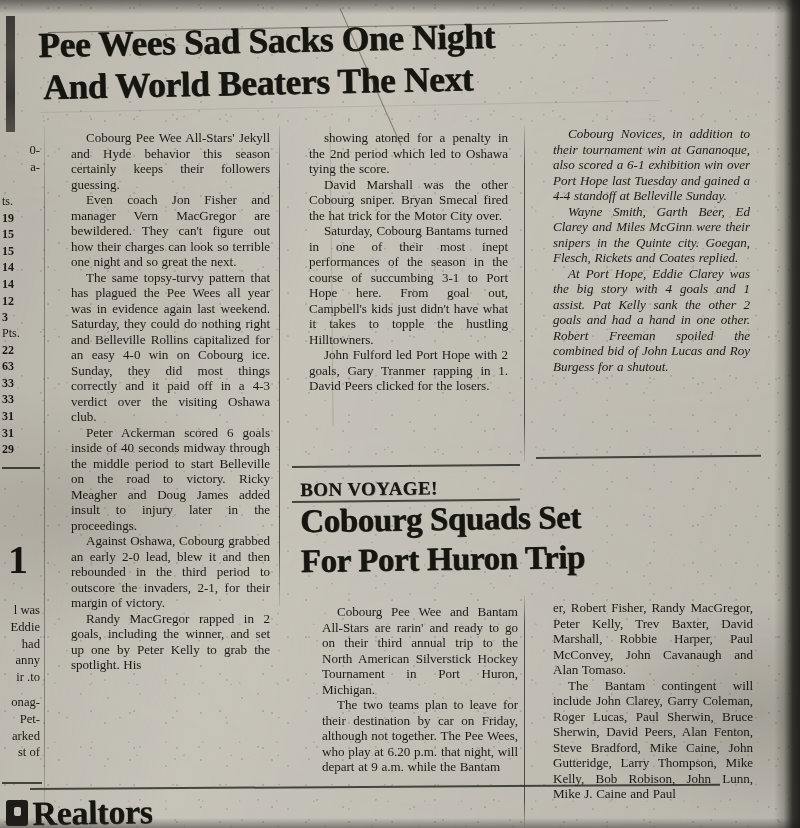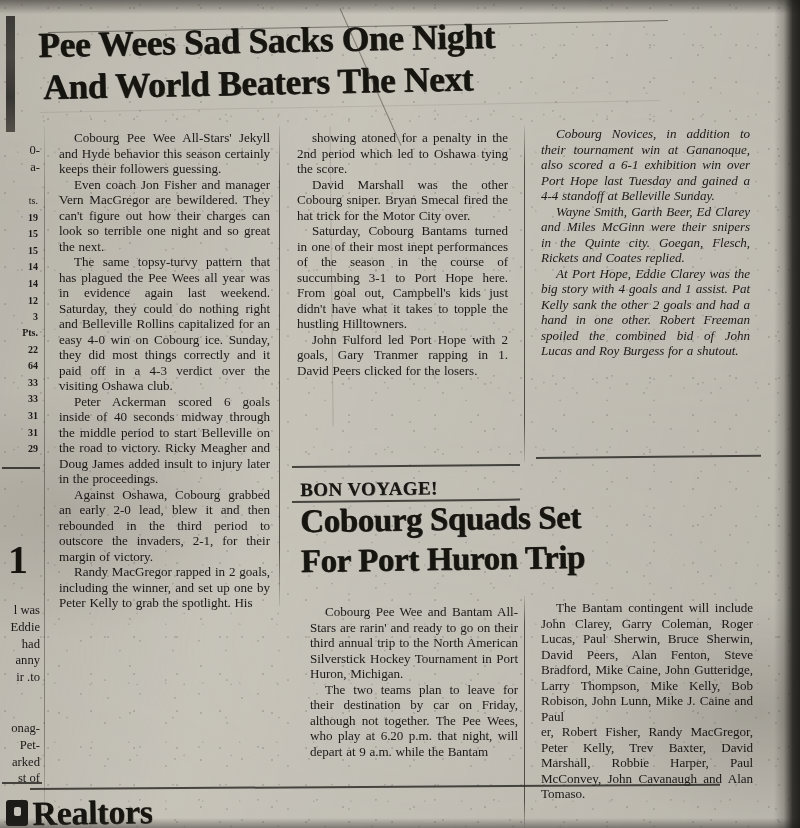--- a/index.html
+++ b/index.html
@@ -83,21 +83,21 @@
     font-family: "Liberation Serif", serif;
     font-size: 13.1px;
     line-height: 15.5px;
     color: #1c1a18;
     text-align: justify;
     -webkit-hyphens: none;
     hyphens: none;
     word-spacing: .5px;
   }
   .body-col p {
-    margin: 0 0 0 4px;
+    margin: 0 0 0 16px;
     text-indent: 15px;
   }
   .tight { letter-spacing: -0.05px; }
 
   .hl-main {
     position: absolute;
     font-family: "Liberation Serif", serif;
     font-weight: bold;
     color: #17150f;
     letter-spacing: -0.4px;
@@ -158,25 +158,24 @@
     position: absolute;
     width: 1px;
     background: linear-gradient(to bottom, rgba(45,42,37,.1), rgba(45,42,37,.75) 12%, rgba(45,42,37,.75) 88%, rgba(45,42,37,.1));
   }
 
   
   .margin-col {
     position: absolute;
     left: 2px;
     font-family: "Liberation Serif", serif;
-    font-size: 10px;
+    font-size: 12px;
     line-height: 16.6px;
     color: #1c1a18;
     font-weight: bold;
-    text-align: right;
     width: 36px;
   }
   .margin-frag {
     position: absolute;
     left: 0;
     width: 40px;
     font-family: "Liberation Serif", serif;
     font-size: 12.6px;
     line-height: 16.8px;
     color: #1c1a18;
@@ -263,64 +262,64 @@
     <span>Cobourg Squads Set</span>
     <span class="l2">For Port Huron Trip</span>
   </div>
 
   <div class="body-col tight" style="left:306px; top:604px; width:212px;">
     <p>Cobourg Pee Wee and Bantam All-Stars are rarin' and ready to go on their third annual trip to the North American Silverstick Hockey Tournament in Port Huron, Michigan.</p>
     <p>The two teams plan to leave for their destination by car on Friday, although not together. The Pee Wees, who play at 6.20 p.m. that night, will depart at 9 a.m. while the Bantam</p>
   </div>
 
   <div class="body-col tight" style="left:537px; top:600px; width:216px;">
+    <p style="text-indent:0;">er, Robert Fisher, Randy MacGregor, Peter Kelly, Trev Baxter, David Marshall, Robbie Harper, Paul McConvey, John Cavanaugh and Alan Tomaso.</p>
     <p>The Bantam contingent will include John Clarey, Garry Coleman, Roger Lucas, Paul Sherwin, Bruce Sherwin, David Peers, Alan Fenton, Steve Bradford, Mike Caine, John Gutteridge, Larry Thompson, Mike Kelly, Bob Robison, John Lunn, Mike J. Caine and Paul</p>
-    <p style="text-indent:0;">er, Robert Fisher, Randy MacGregor, Peter Kelly, Trev Baxter, David Marshall, Robbie Harper, Paul McConvey, John Cavanaugh and Alan Tomaso.</p>
   </div>
 
   <div class="margin-frag" style="top:142px;">
     <div>0-</div>
     <div>a-</div>
   </div>
 
   <div class="margin-col" style="top:193px;">
     <div class="plain" style="font-weight:normal;">ts.</div>
     <div>19</div>
     <div>15</div>
     <div>15</div>
     <div>14</div>
     <div>14</div>
     <div>12</div>
     <div>3</div>
   </div>
 
   <div class="margin-col" style="top:325px;">
-    <div style="font-weight:bold;">Pts.</div>
+    <div style="font-weight:normal;">Pts.</div>
     <div>22</div>
-    <div>64</div>
+    <div>63</div>
     <div>33</div>
     <div>33</div>
     <div>31</div>
     <div>31</div>
     <div>29</div>
   </div>
 
   <div class="rule" style="left:2px; top:467px; width:38px; height:2px;"></div>
 
   <div class="big-one">1</div>
 
   <div class="margin-frag" style="top:602px;">
     <div>l was</div>
     <div>Eddie</div>
     <div>had</div>
     <div>anny</div>
     <div>ir .to</div>
   </div>
 
-  <div class="margin-frag" style="top:720px;">
+  <div class="margin-frag" style="top:694px;">
     <div>onag-</div>
     <div>Pet-</div>
     <div>arked</div>
     <div>st of</div>
   </div>
 
   <div class="rule" style="left:2px; top:782px; width:40px; height:1.5px;"></div>
 
   <div class="bottom-glyph"></div>
 

